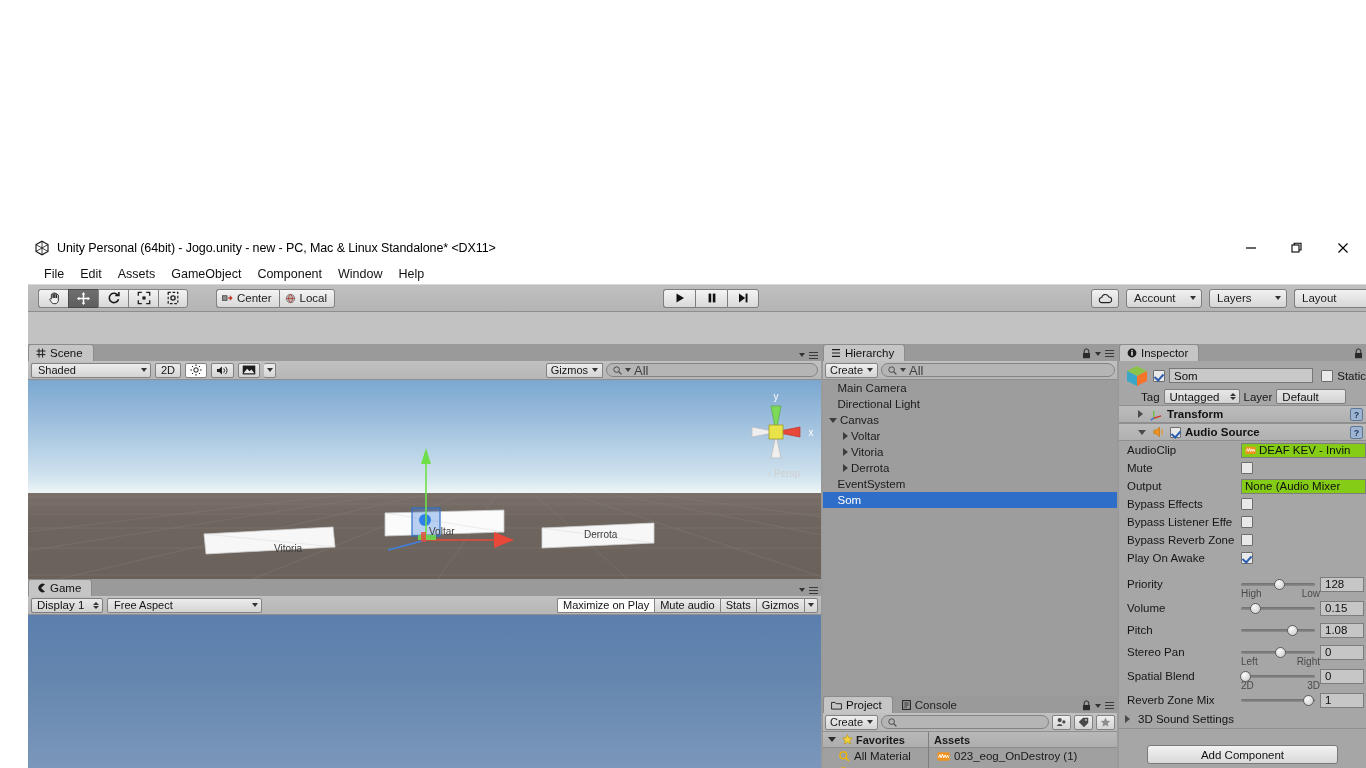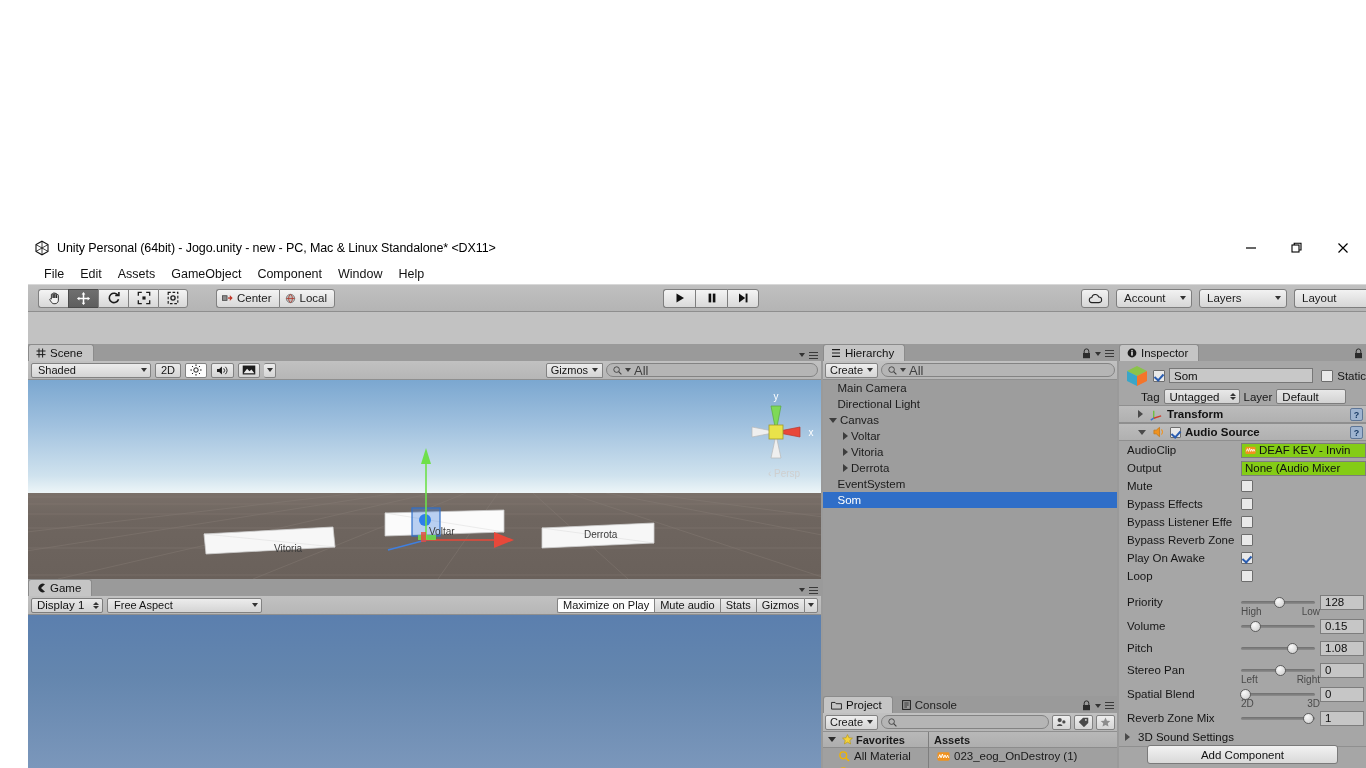--- a/index.html
+++ b/index.html
@@ -404,21 +404,21 @@
       <div class="rightgroup">
         <div class="cloudbtn">
           <svg width="15" height="11" viewBox="0 0 16 12">
             <path d="M4 10.5 a2.8 2.8 0 0 1 0-5.6 a3.8 3.8 0 0 1 7.4-0.6 a2.9 2.9 0 0 1 0.4 6.2 Z" fill="none" stroke="#222" stroke-width="1.1"></path>
           </svg>
         </div>
         <div class="popbtn" style="width:76px">
           <span>Account</span>
           <span class="caret"></span>
         </div>
-        <div class="popbtn" style="width:88px">
+        <div class="popbtn" style="width:78px">
           <span>Layers</span>
           <span class="caret"></span>
         </div>
         <div class="popbtn" style="width:72px;border-radius:3px 0 0 3px;border-right:none">
           <span>Layout</span>
         </div>
       </div>
     </div>
 
     <div class="editor">
@@ -865,49 +865,45 @@
             <span class="objfield">
               <svg width="11" height="9" viewBox="0 0 12 10">
                 <rect x="0.3" y="0.8" width="11.4" height="8" rx="1.3" fill="#f0921e"></rect>
                 <path d="M1.4 6 L2.6 3 L3.8 6 L5 2.5 L6.2 6 L7.4 3.3 L8.6 6 L9.8 3.5 L10.8 6" fill="none" stroke="#fff" stroke-width="0.9"></path>
               </svg>
               <span>DEAF KEV - Invin</span>
             </span>
           </div>
 
           <div class="prow2">
+            <span class="plabel">Mute</span>
+            <span class="cb"></span>
+          </div>
+
+          <div class="prow2">
             <span class="plabel">Output</span>
             <span class="objfield">
               <span>None (Audio Mixer </span>
             </span>
           </div>
-
-          <div class="prow2">
-            <span class="plabel">Mute</span>
-            <span class="cb"></span>
-          </div>
           <div class="prow2">
             <span class="plabel">Bypass Effects</span>
             <span class="cb"></span>
           </div>
           <div class="prow2">
             <span class="plabel">Bypass Listener Effe</span>
             <span class="cb"></span>
           </div>
           <div class="prow2">
             <span class="plabel">Bypass Reverb Zone</span>
             <span class="cb"></span>
           </div>
           <div class="prow2">
             <span class="plabel">Play On Awake</span>
             <span class="cb on"></span>
-          </div>
-          <div class="prow2">
-            <span class="plabel">Loop</span>
-            <span class="cb"></span>
           </div>
 
           <div style="height:8px"></div>
 
           <div class="prow2">
             <span class="plabel">Priority</span>
             <span class="slider-wrap">
               <span class="track">
                   <span class="knob" style="left:44%"></span>
                 </span>

